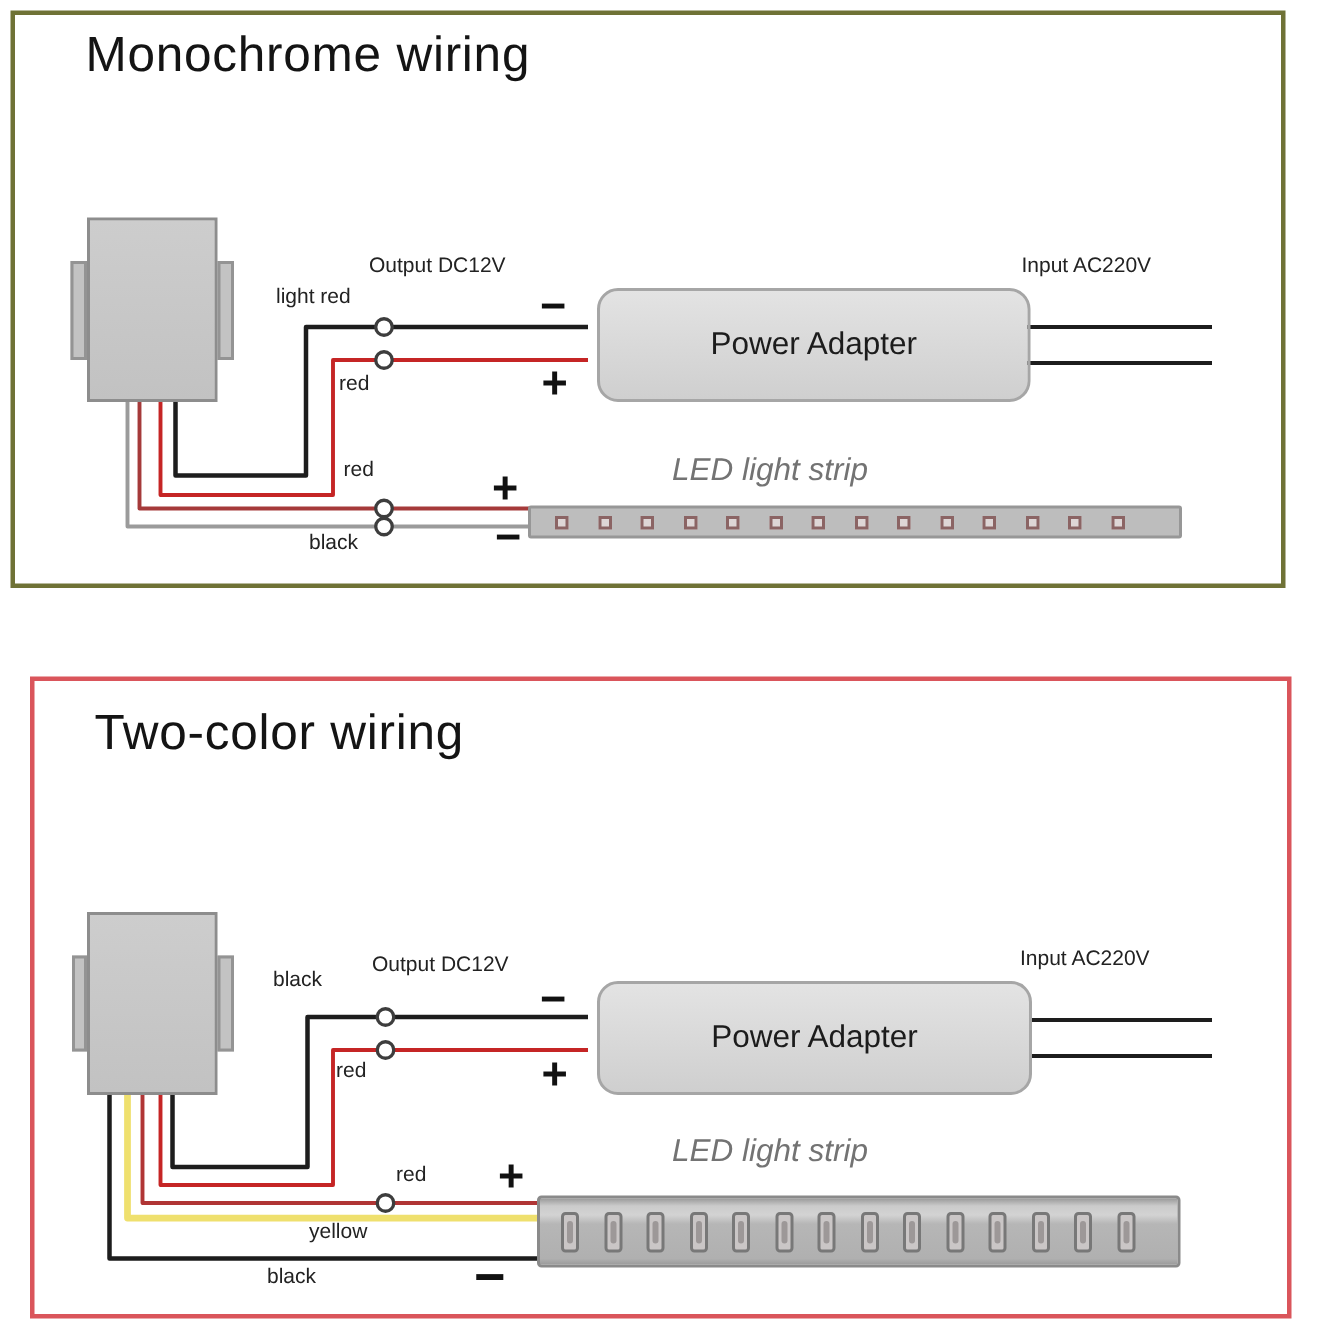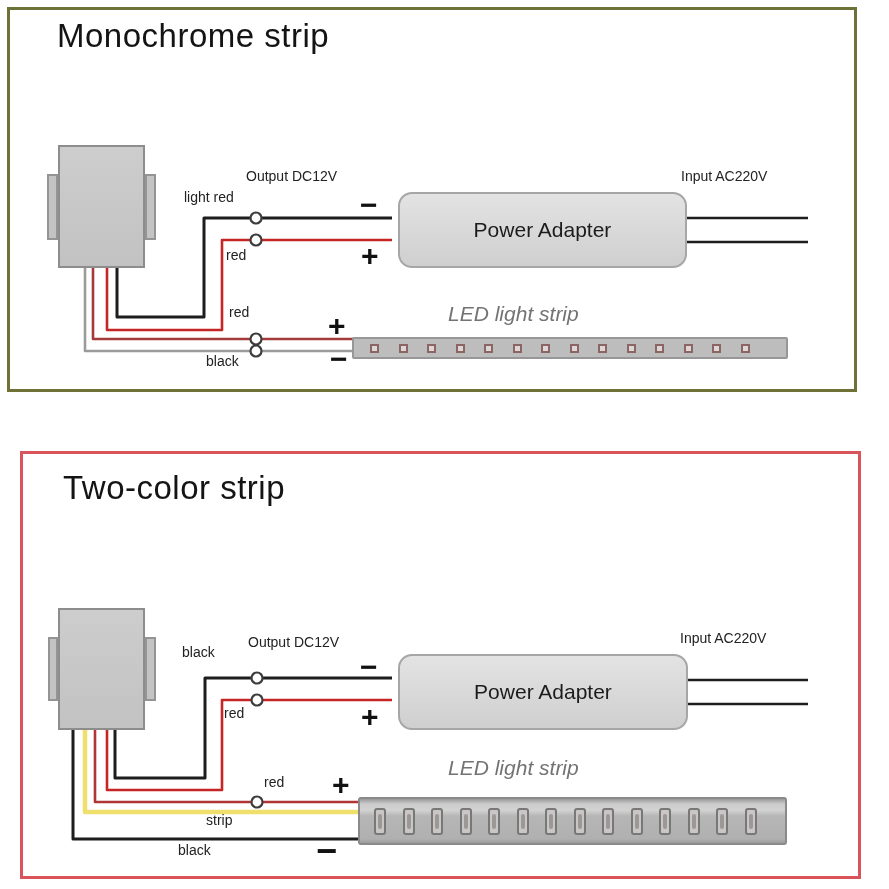--- a/index.html
+++ b/index.html
@@ -62,21 +62,21 @@
   <polyline points="95,724 95,802 362,802" fill="none" stroke-width="2.6" stroke-linejoin="round" stroke="#b03535"></polyline>
   <polyline points="85,724 85,812 362,812" fill="none" stroke-width="4.5" stroke-linejoin="round" stroke="#efe06e"></polyline>
   <polyline points="73,724 73,839 362,839" fill="none" stroke-width="3" stroke-linejoin="round" stroke="#1d1d1d"></polyline>
   <line x1="678" y1="680" x2="808" y2="680" stroke-width="2.6" stroke="#1d1d1d"></line>
   <line x1="678" y1="704" x2="808" y2="704" stroke-width="2.6" stroke="#1d1d1d"></line>
   <circle cx="257" cy="678" r="5.5" fill="#ffffff" stroke="#3d3d3d" stroke-width="2.2"></circle>
   <circle cx="257" cy="700" r="5.5" fill="#ffffff" stroke="#3d3d3d" stroke-width="2.2"></circle>
   <circle cx="257" cy="802" r="5.5" fill="#ffffff" stroke="#3d3d3d" stroke-width="2.2"></circle>
 </svg>
 
-<div class="title" style="left:57px;top:17px;">Monochrome strip</div>
+<div class="title" style="left:57px;top:17px;">Monochrome wiring</div>
 
 <div class="sw-tab" style="left:47px;top:174px;width:11px;height:66px;"></div>
 <div class="sw-tab" style="left:145px;top:174px;width:11px;height:66px;"></div>
 <div class="sw-body" style="left:58px;top:145px;width:87px;height:123px;"></div>
 
 <div class="lbl" style="left:246px;top:168px;">Output DC12V</div>
 <div class="lbl" style="left:681px;top:168px;">Input AC220V</div>
 <div class="lbl" style="left:184px;top:189px;">light red</div>
 <div class="lbl" style="left:226px;top:247px;">red</div>
 <div class="lbl" style="left:229px;top:304px;">red</div>
@@ -102,32 +102,32 @@
     <div class="chip"></div>
     <div class="chip"></div>
     <div class="chip"></div>
     <div class="chip"></div>
     <div class="chip"></div>
     <div class="chip"></div>
     <div class="chip"></div>
     <div class="chip"></div>
   </div>
 
-<div class="title" style="left:63px;top:469px;">Two-color strip</div>
+<div class="title" style="left:63px;top:469px;">Two-color wiring</div>
 
 <div class="sw-tab" style="left:48px;top:637px;width:10px;height:64px;"></div>
 <div class="sw-tab" style="left:145px;top:637px;width:11px;height:64px;"></div>
 <div class="sw-body" style="left:58px;top:608px;width:87px;height:122px;"></div>
 
 <div class="lbl" style="left:248px;top:634px;">Output DC12V</div>
 <div class="lbl" style="left:680px;top:630px;">Input AC220V</div>
 <div class="lbl" style="left:182px;top:644px;">black</div>
 <div class="lbl" style="left:224px;top:705px;">red</div>
 <div class="lbl" style="left:264px;top:774px;">red</div>
-<div class="lbl" style="left:206px;top:812px;">strip</div>
+<div class="lbl" style="left:206px;top:812px;">yellow</div>
 <div class="lbl" style="left:178px;top:842px;">black</div>
 
 <div class="sym" style="left:360px;top:652px;">−</div>
 <div class="sym" style="left:361px;top:702px;">+</div>
 <div class="sym" style="left:332px;top:770px;">+</div>
 <div class="sym" style="left:316px;top:833px;font-size:36px;">−</div>
 
 <div class="adapter" style="left:388px;top:654px;width:290px;height:76px;">
   <span>Power Adapter</span>
 </div>

